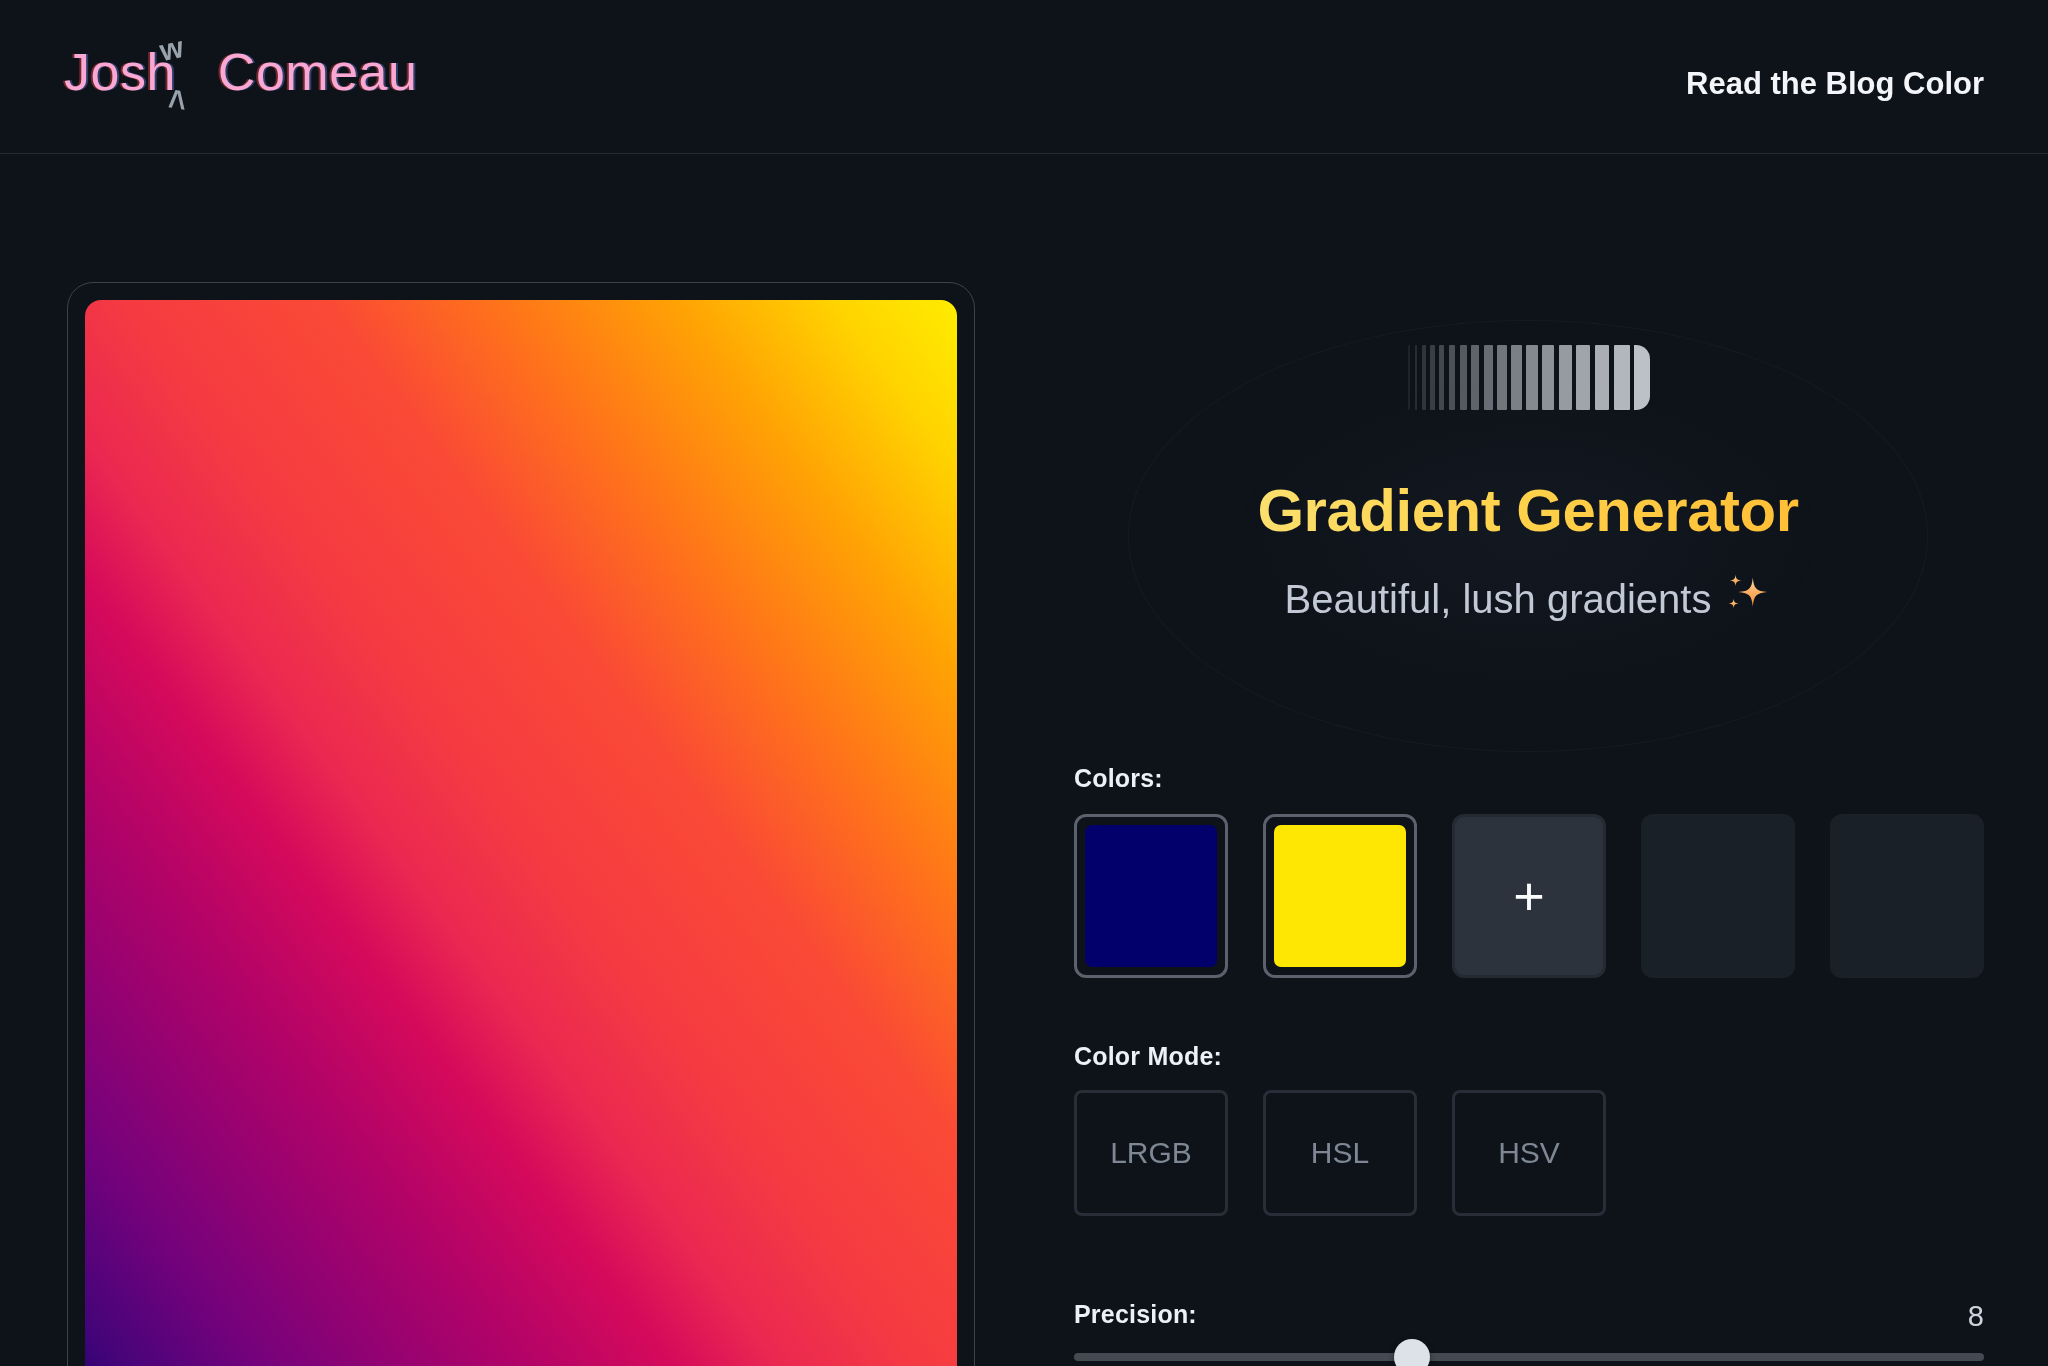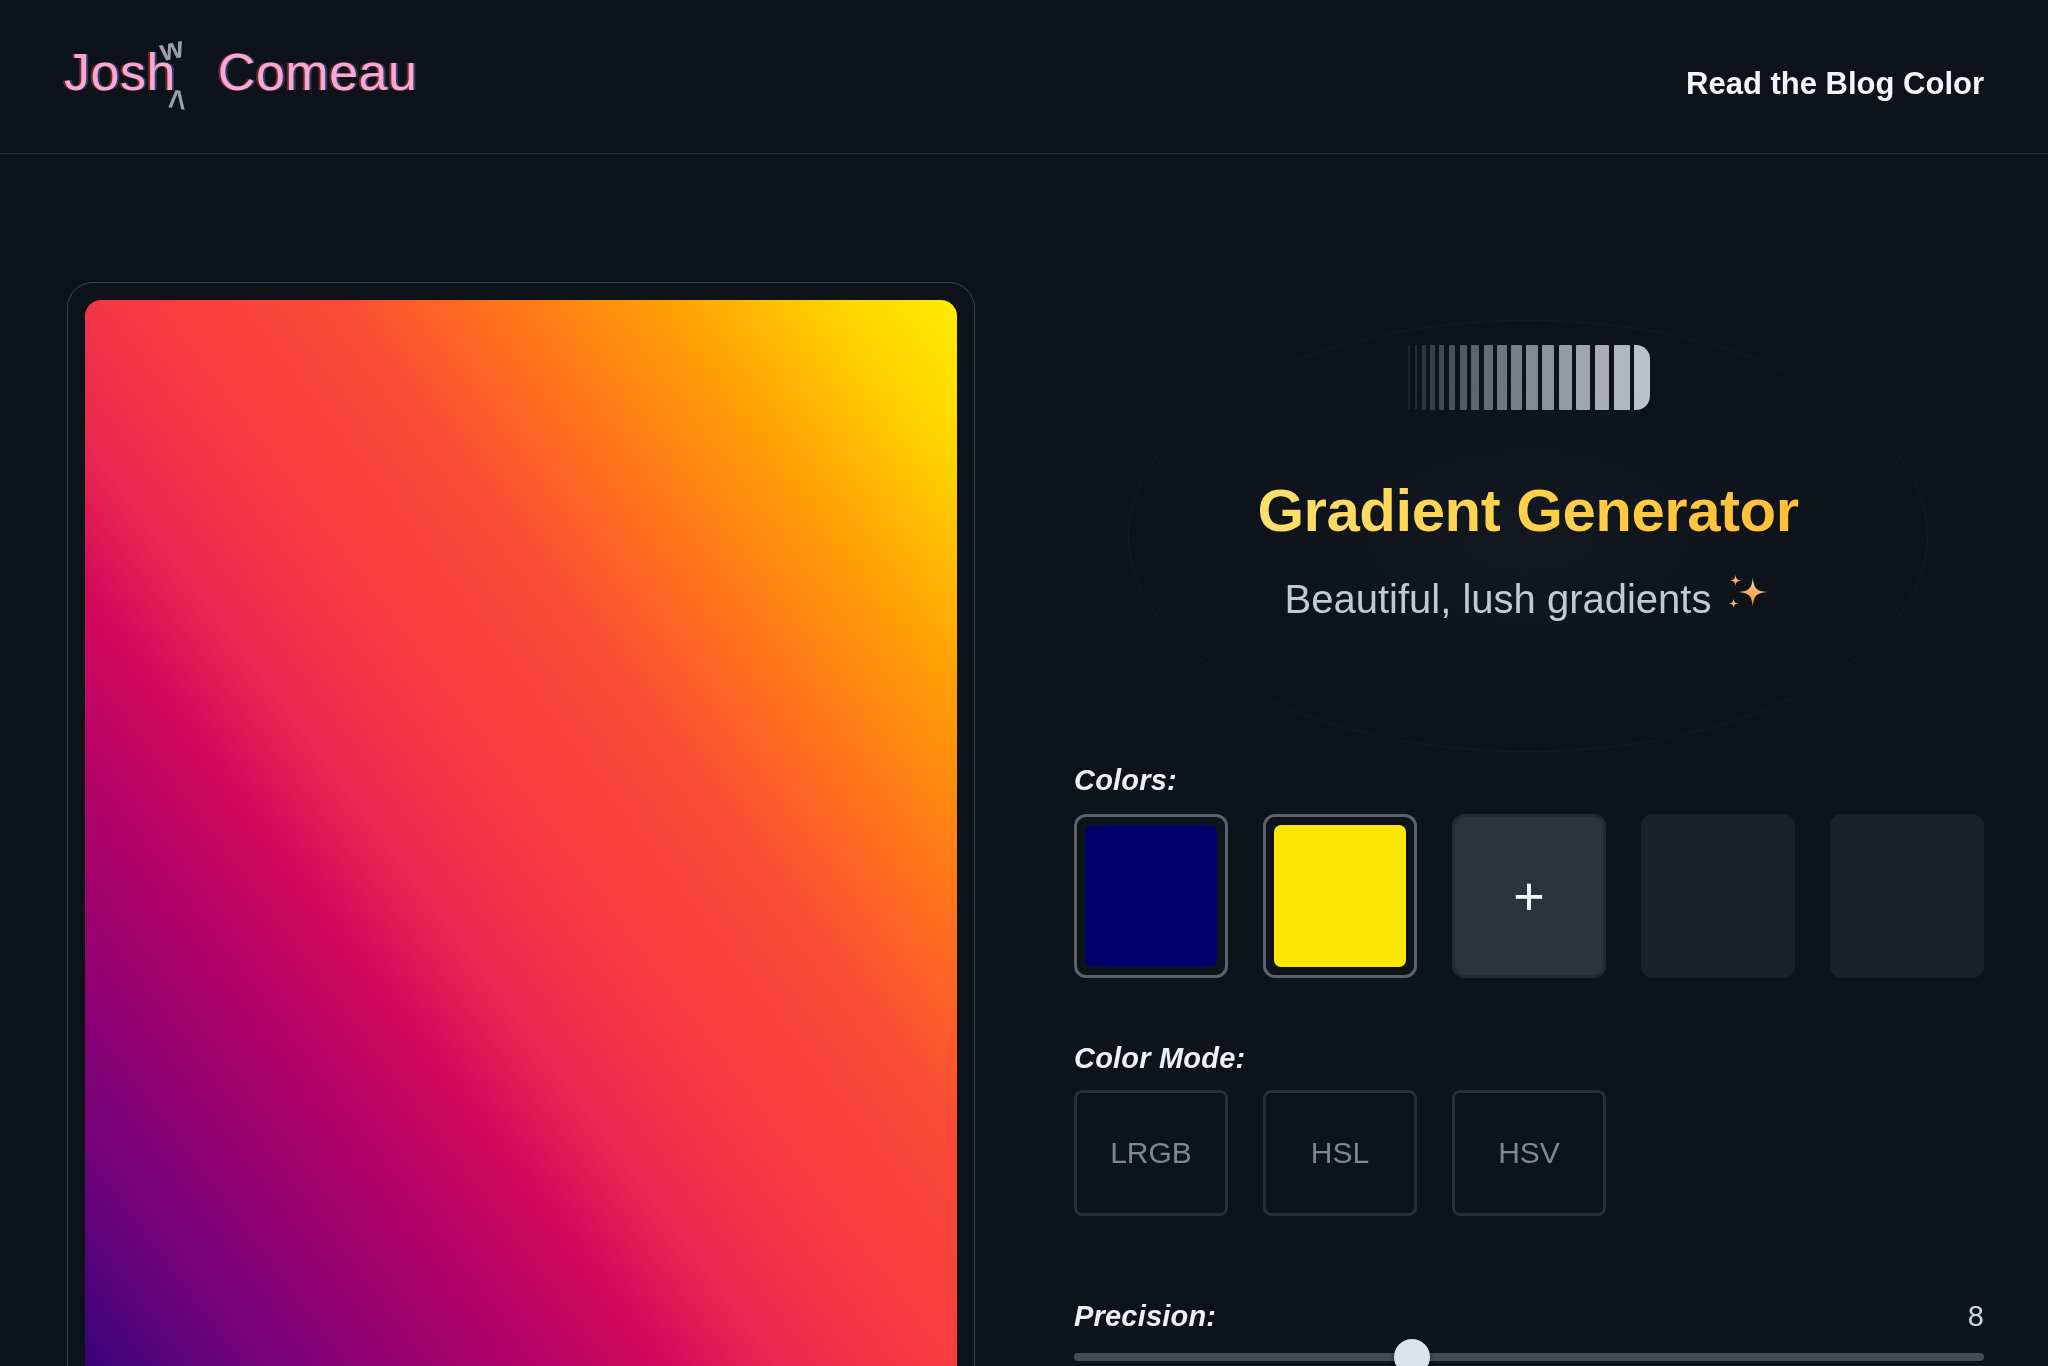--- a/index.html
+++ b/index.html
@@ -42,21 +42,21 @@
     font-size:60px;font-weight:800;letter-spacing:-0.5px;line-height:1.1;
     background:linear-gradient(97deg,#f9e57c 8%,#ffd24b 48%,#ffb52c 95%);
     -webkit-background-clip:text;background-clip:text;color:transparent;
   }
   .hero-subtitle{
     position:absolute;left:1073px;top:574px;width:910px;text-align:center;
     font-size:40px;font-weight:500;color:#c2c9d6;line-height:1.2;
   }
   .sparkles{display:inline-block;vertical-align:middle;margin-left:14px;transform:translateY(-3px);}
   
-  .ctl-label{position:absolute;font-size:29px;font-weight:700;color:#edf1f6;letter-spacing:0.2px;font-style:italic;}
+  .ctl-label{position:absolute;font-size:25px;font-weight:700;color:#edf1f6;letter-spacing:0.2px;}
   .lbl-colors{left:1074px;top:764px;}
   .lbl-mode{left:1074px;top:1042px;}
   .lbl-precision{left:1074px;top:1300px;}
   .precision-value{position:absolute;right:64px;top:1300px;font-size:29px;font-weight:400;color:#cdd3dc;text-align:right;}
   .swatch-row{position:absolute;left:1074px;top:814px;width:910px;display:flex;gap:35px;}
   .swatch{width:154px;height:164px;border-radius:12px;flex:0 0 auto;}
   .swatch.filled{border:3px solid #5b626d;padding:8px;cursor:pointer;}
   .swatch.filled .chip{width:100%;height:100%;border-radius:7px;}
   .swatch.add{
     background:#2d333c;border:3px solid #242a32;cursor:pointer;

